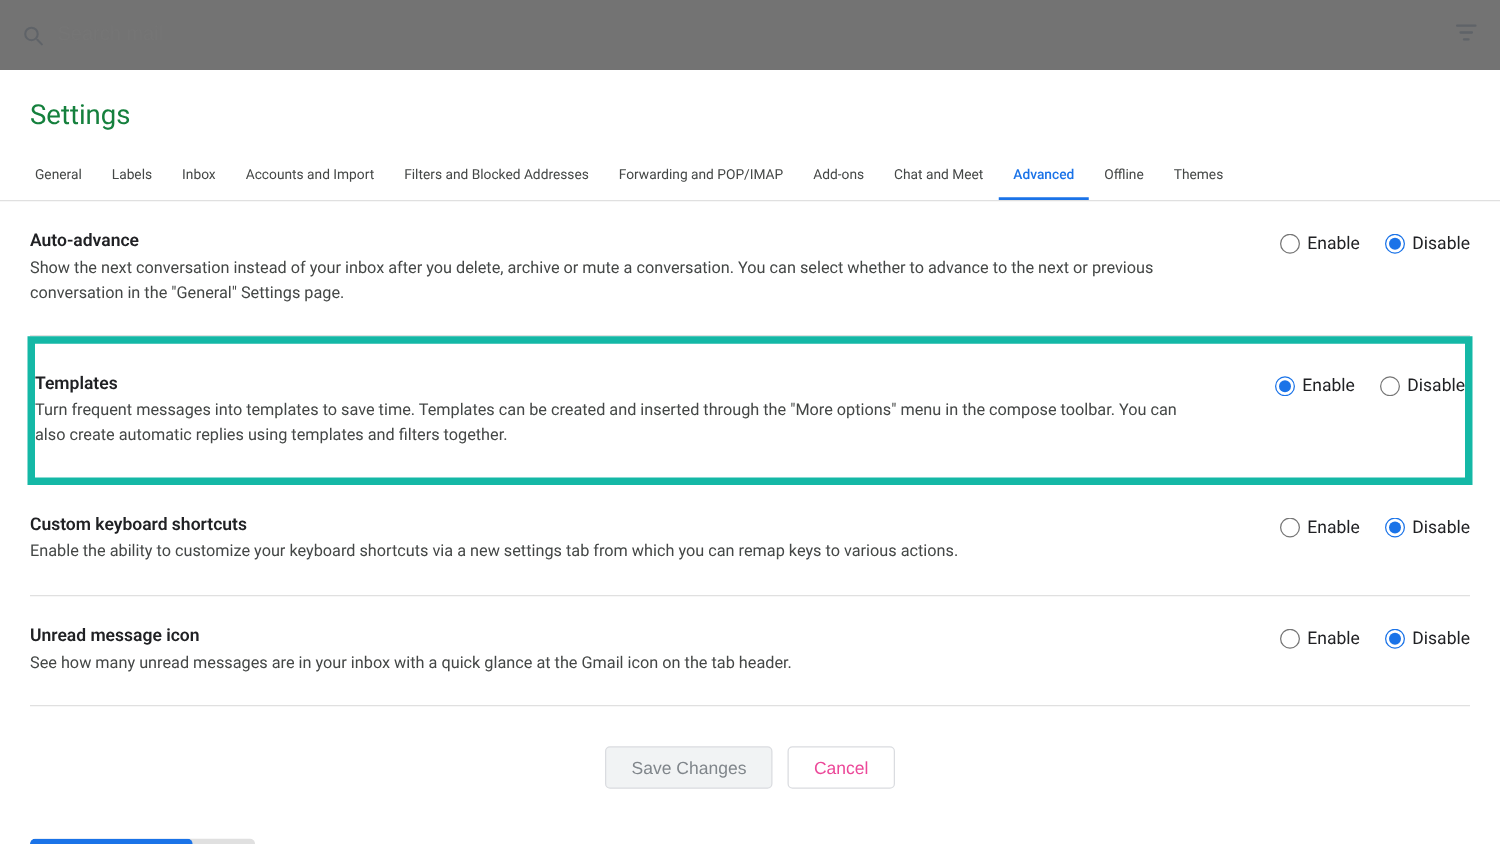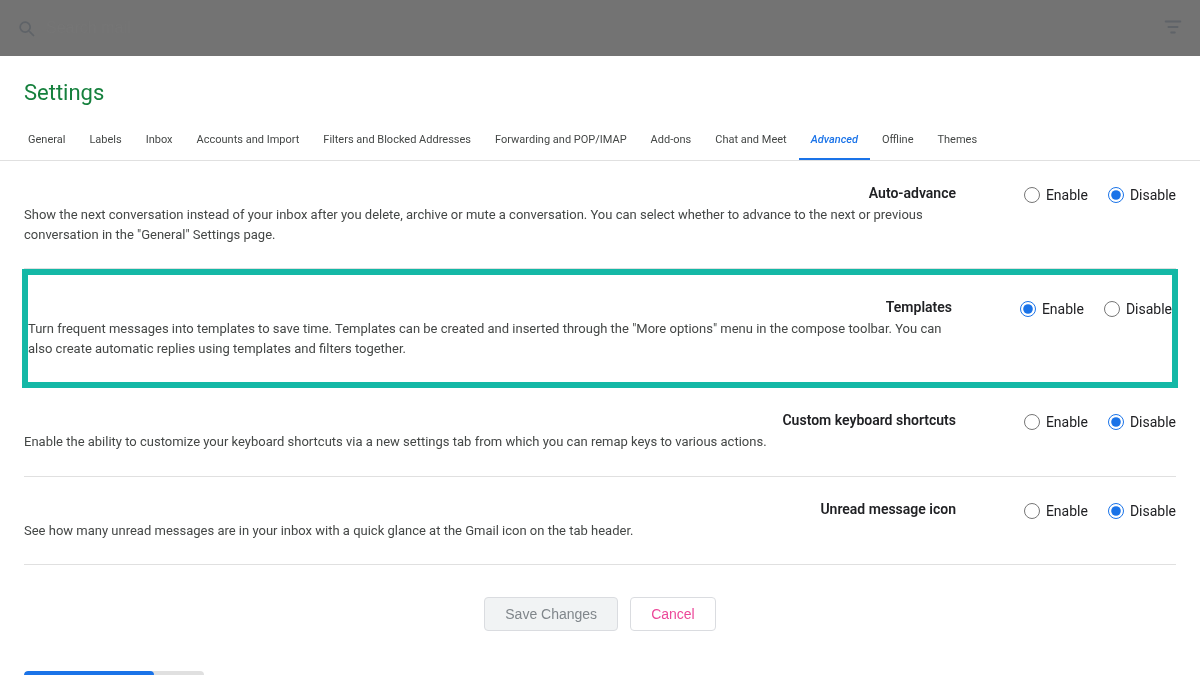--- a/index.html
+++ b/index.html
@@ -69,21 +69,20 @@
       cursor: pointer;
       white-space: nowrap;
       border-bottom: 3px solid transparent;
       margin-bottom: -1px;
       text-decoration: none;
     }
     .tab.active {
       color: #1a73e8;
       border-bottom: 3px solid #1a73e8;
       font-weight: 500;
-      font-style: italic;
     }
 
     
     .settings-content {
       padding: 0 24px;
     }
 
     
     .setting-row {
       display: flex;
@@ -96,21 +95,20 @@
       margin: 0 -2px;
     }
     .setting-info {
       flex: 1;
     }
     .setting-title {
       font-size: 14px;
       font-weight: 600;
       color: #202124;
       margin-bottom: 4px;
-      text-align: right;
     }
     .setting-desc {
       font-size: 13px;
       color: #444746;
       max-width: 950px;
       line-height: 1.5;
     }
     .setting-controls {
       display: flex;
       align-items: center;

